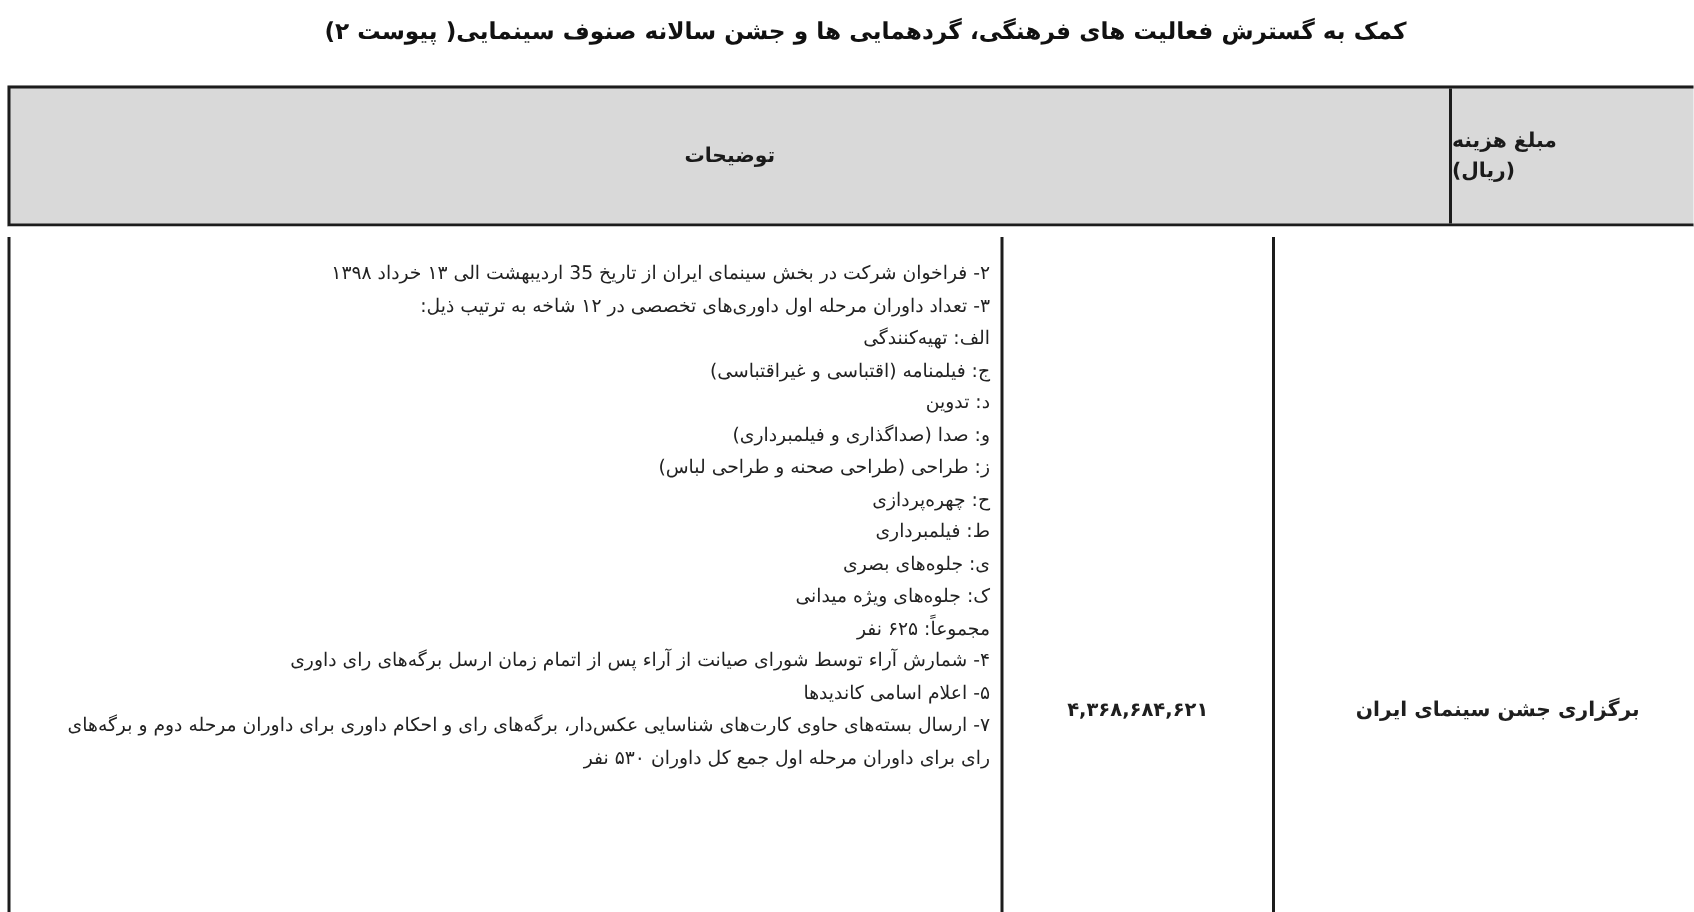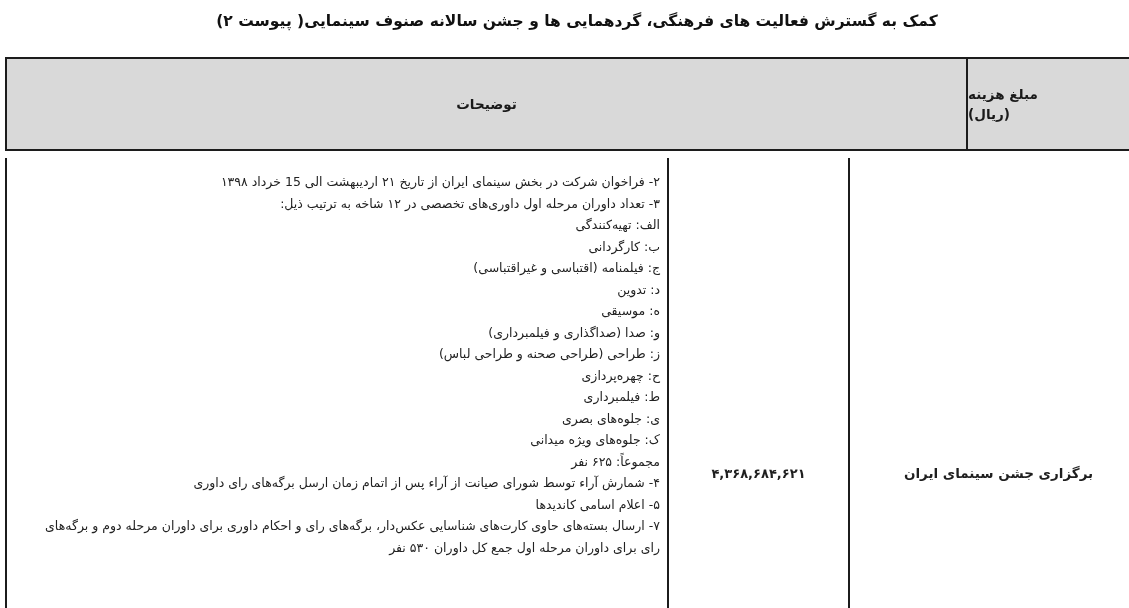--- a/index.html
+++ b/index.html
@@ -85,27 +85,25 @@
     <div class="row-gap"></div>
 
     <div class="body-row">
       <div class="body-cell-activity">
         <span>برگزاری جشن سینمای ایران</span>
       </div>
       <div class="body-cell-amount">
         <span>۴,۳۶۸,۶۸۴,۶۲۱</span>
       </div>
       <div class="body-cell-notes">
-          <div class="note-line">۲- فراخوان شرکت در بخش سینمای ایران از تاریخ ۲۱ اردیبهشت الی 15 خرداد ۱۳۹۸</div>
+          <div class="note-line">۲- فراخوان شرکت در بخش سینمای ایران از تاریخ 35 اردیبهشت الی ۱۳ خرداد ۱۳۹۸</div>
           <div class="note-line">۳- تعداد داوران مرحله اول داوری‌های تخصصی در ۱۲ شاخه به ترتیب ذیل:</div>
           <div class="note-line">الف: تهیه‌کنندگی</div>
-          <div class="note-line">ب: کارگردانی</div>
           <div class="note-line">ج: فیلمنامه (اقتباسی و غیراقتباسی)</div>
           <div class="note-line">د: تدوین</div>
-          <div class="note-line">ه: موسیقی</div>
           <div class="note-line">و: صدا (صداگذاری و فیلمبرداری)</div>
           <div class="note-line">ز: طراحی (طراحی صحنه و طراحی لباس)</div>
           <div class="note-line">ح: چهره‌پردازی</div>
           <div class="note-line">ط: فیلمبرداری</div>
           <div class="note-line">ی: جلوه‌های بصری</div>
           <div class="note-line">ک: جلوه‌های ویژه میدانی</div>
           <div class="note-line">مجموعاً: ۶۲۵ نفر</div>
           <div class="note-line">۴- شمارش آراء توسط شورای صیانت از آراء پس از اتمام زمان ارسل برگه‌های رای داوری</div>
           <div class="note-line">۵- اعلام اسامی کاندیدها</div>
           <div class="note-line">۷- ارسال بسته‌های حاوی کارت‌های شناسایی عکس‌دار، برگه‌های رای و احکام داوری برای داوران مرحله دوم و برگه‌های رای برای داوران مرحله اول جمع کل داوران ۵۳۰ نفر</div>

